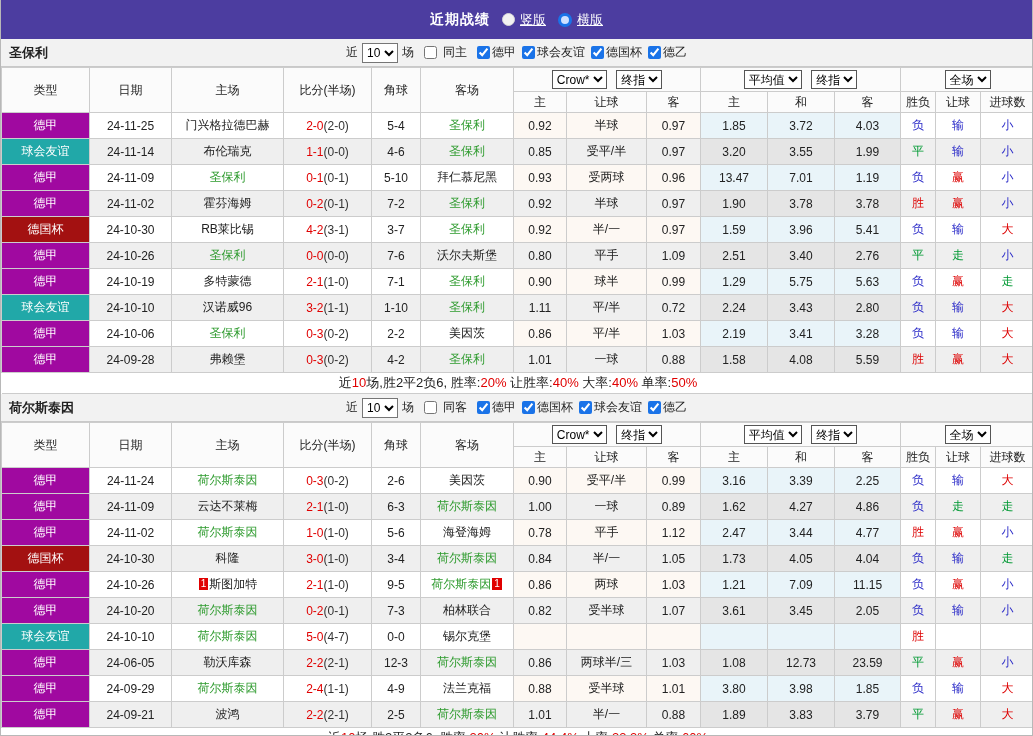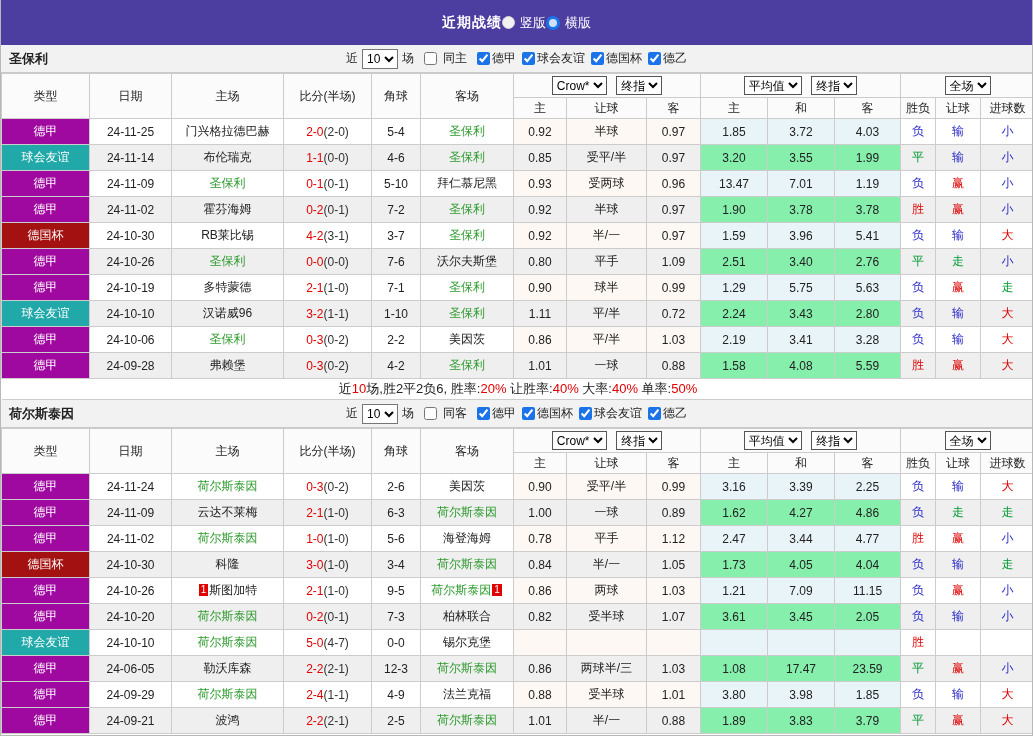--- a/index.html
+++ b/index.html
@@ -1,20 +1,20 @@
 <!DOCTYPE html>
 <html><head>
 <meta charset="utf-8">
 <style>
   html,body{margin:0;padding:0;background:#fff;font-family:"Liberation Sans","DejaVu Sans",sans-serif;}
   .page{width:1033px;height:736px;box-sizing:border-box;border:1px solid #b8b8b8;border-top:none;overflow:hidden;background:#fff;}
   
-  .topbar{height:45px;background:#4C3DA0;color:#fff;display:flex;align-items:center;justify-content:center;font-size:13px;}
+  .topbar{height:39px;background:#4C3DA0;color:#fff;display:flex;align-items:center;justify-content:center;gap:12px;font-size:13px;}
   .topbar .title{font-weight:bold;font-size:14px;letter-spacing:1px;}
-  .radio-opt{display:inline-flex;align-items:center;gap:5px;cursor:pointer;}
+  .radio-opt{display:inline-flex;align-items:center;gap:5px;cursor:pointer;text-decoration:underline;}
   .radio{display:inline-block;border-radius:50%;box-sizing:border-box;}
   .r-white{width:13px;height:13px;background:#f2f2f2;border:1px solid #d8d8d8;}
   .r-blue{width:14px;height:14px;background:#cfe0ff;border:3px solid #1a73e8;}
   
   .sec-head{height:27px;background:#f2f2f2;border-bottom:1px solid #c9c9c9;position:relative;display:flex;align-items:center;font-size:12px;color:#222;}
   .sec-head .team-title{font-weight:bold;font-size:13px;margin-left:8px;}
   .sec-head .filters{position:absolute;left:0;right:0;display:flex;align-items:center;justify-content:center;gap:4px;}
   .filters select{height:20px;font-size:12px;border:1px solid #767676;background:#fff;}
   .filters input[type=checkbox]{width:13px;height:13px;accent-color:#1A73E8;margin:0 2px 0 6px;}
   .cb-opt{display:inline-flex;align-items:center;cursor:pointer;}
@@ -24,21 +24,21 @@
   thead th{font-weight:normal;background:#fbfbfb;color:#222;}
   thead tr.grp-row th{height:23px;}
   thead tr.sub-row th{height:20px;}
   thead select{height:19px;font-size:12px;border:1px solid #555;background:#fff;margin:0 3px;}
   tbody td{height:25px;}
   tbody tr.alt td{background:#efefef;}
   tbody td.league{color:#fff;}
   tbody td.crow{background:#fdf8f3;}
   tbody tr.alt td.crow{background:#efefef;}
   tbody td.avg{background:#e9f4f9;}
-  tbody tr.alt td.avg{background:#86efac;}
+  tbody tr.alt td.avg{background:#e5e5e5;}
   .team{color:#222;text-decoration:none;cursor:pointer;}
   .team.focus{color:#2E9B2E;}
   .score-main{color:#e00000;}
   .score-half{color:#333;}
   .red-badge{display:inline-block;background:#e00000;color:#fff;font-size:10px;line-height:12px;padding:0 2px;margin:0 1px;vertical-align:1px;}
   tfoot td{height:20px;background:#fff;font-size:13px;border-left:none;border-right:none;}
   tfoot .red{color:#e00000;}
 </style>
 </head>
 <body>
@@ -509,21 +509,21 @@
             <td class="league" style="background: rgb(160, 9, 160);">德甲</td>
             <td>24-06-05</td>
             <td><span class="team">勒沃库森</span></td>
             <td><span class="score-main">2-2</span><span class="score-half">(2-1)</span></td>
             <td>12-3</td>
             <td><span class="team focus">荷尔斯泰因</span></td>
             <td class="crow">0.86</td>
             <td class="crow">两球半/三</td>
             <td class="crow">1.03</td>
             <td class="avg">1.08</td>
-            <td class="avg">17.47</td>
+            <td class="avg">12.73</td>
             <td class="avg">23.59</td>
             <td style="color: rgb(0, 153, 51);">平</td>
             <td style="color: rgb(221, 0, 0);">赢</td>
             <td style="color: rgb(42, 42, 200);">小</td>
           </tr>
           <tr>
             <td class="league" style="background: rgb(160, 9, 160);">德甲</td>
             <td>24-09-29</td>
             <td><span class="team focus">荷尔斯泰因</span></td>
             <td><span class="score-main">2-4</span><span class="score-half">(1-1)</span></td>

